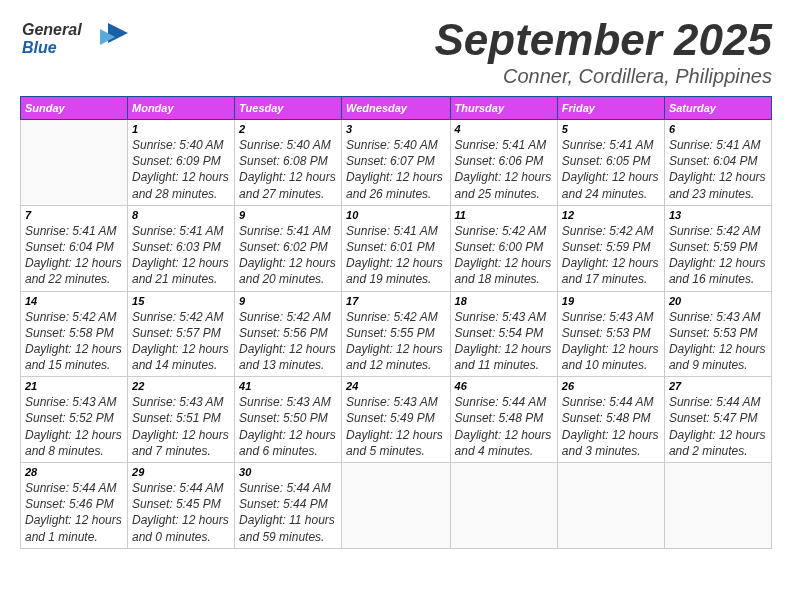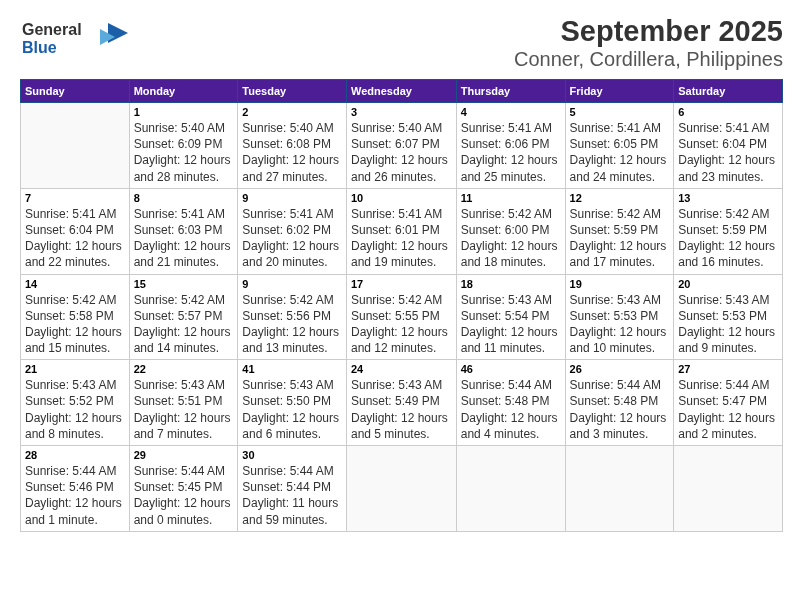--- a/index.html
+++ b/index.html
@@ -6,51 +6,52 @@
     body {
       width: 792px;
       height: 612px;
       font-family: Arial, sans-serif;
       background: #fff;
       overflow: hidden;
     }
     .page {
       width: 792px;
       height: 612px;
-      padding: 15px 9px 10px 20px;
+      padding: 15px 20px 10px 20px;
+      font-style: italic;
     }
     .header {
       display: flex;
       justify-content: space-between;
       align-items: flex-start;
       margin-bottom: 8px;
     }
     .logo {
       display: flex;
       align-items: center;
     }
     .title-area {
       text-align: right;
     }
     .month-title {
-      font-size: 29px;
+      font-size: 44px;
       font-weight: bold;
       color: #333;
     }
     .location {
       font-size: 20px;
       color: #555;
     }
     table {
       width: 100%;
       border-collapse: collapse;
       font-size: 10px;
     }
     thead tr th {
-      background-color: #4c1d95;
+      background-color: #d946ef;
       color: #fff;
       padding: 5px 4px;
       text-align: left;
       font-size: 11px;
       font-weight: bold;
       border: 1px solid #1a4f8a;
     }
     tbody tr td {
       border: 1px solid #ccc;
       padding: 3px 4px;

